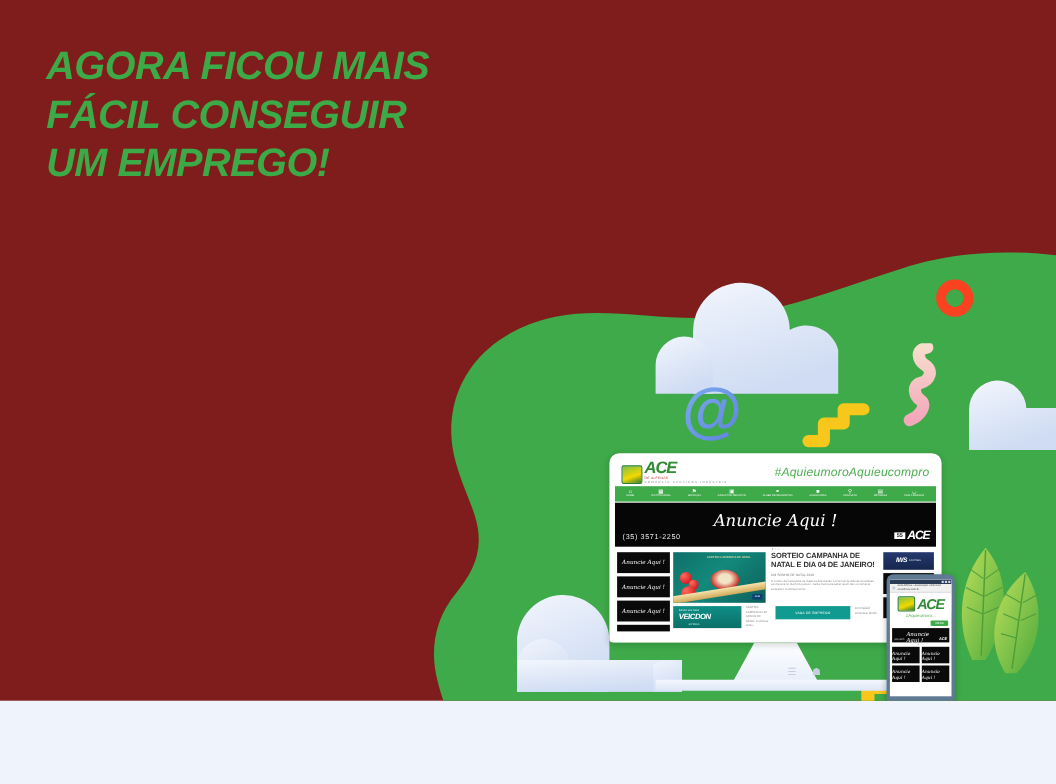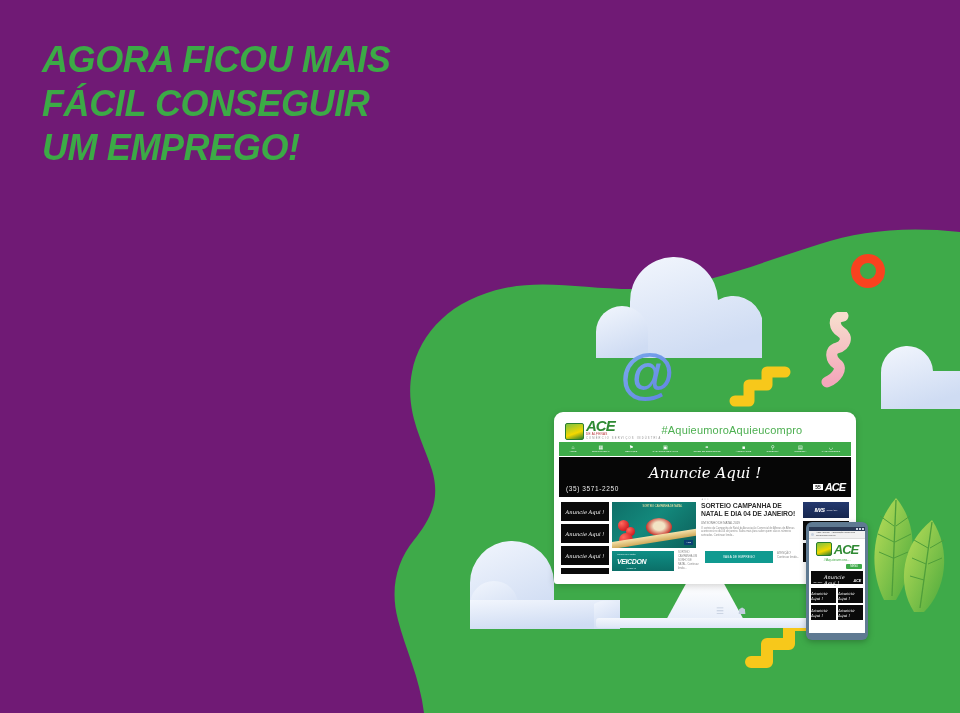--- a/index.html
+++ b/index.html
@@ -3,21 +3,21 @@
 <meta charset="utf-8">
 <title>ACE Promo Slide</title>
 <style>
   html,body{margin:0;padding:0;}
   body{
     width:960px;height:713px;overflow:hidden;
     font-family:"Liberation Sans",sans-serif;
     background:#eef3fc;
     position:relative;
   }
-  #stage{position:absolute;left:0;top:0;width:960px;height:713px;overflow:hidden;background:#701a75;}
+  #stage{position:absolute;left:0;top:0;width:960px;height:637px;overflow:hidden;background:#7f1d1d;}
 
   
   .blob-svg{position:absolute;left:0;top:0;width:960px;height:713px;}
 
   
   .headline{
     position:absolute;left:42px;top:38px;
     color:#3caa46;
     font-size:36px;line-height:1.22;
     font-weight:bold;
@@ -69,21 +69,21 @@
   }
   .mon-btns{position:absolute;left:716px;top:606px;width:60px;height:12px;display:flex;gap:14px;color:#c3cede;font-size:9px;}
 
   
   .site-top{display:flex;align-items:center;height:25px;background:#fff;padding:0 6px;box-sizing:border-box;}
   .ace-logo{display:flex;align-items:flex-end;gap:2px;}
   .ace-mark{width:17px;height:15px;background:linear-gradient(160deg,#7ec242 0%,#f5d800 60%,#2a7d2e 100%);border:1px solid #2a7d2e;border-radius:2px;}
   .ace-word{font-size:15px;font-weight:bold;font-style:italic;color:#2f8a33;letter-spacing:-1px;line-height:12px;}
   .ace-sub{font-size:3px;color:#b3262c;letter-spacing:.3px;}
   .ace-tag{font-size:2.6px;color:#8b8b8b;letter-spacing:1.2px;margin-top:1px;}
-  .hashtag{flex:1;text-align:left;font-size:11px;color:#4caf50;letter-spacing:.2px;}
+  .hashtag{flex:1;text-align:right;font-size:11px;color:#4caf50;letter-spacing:.2px;font-style:italic;}
 
   .navbar{display:flex;height:14px;background:#3eaa49;align-items:center;justify-content:space-around;padding:0 3px;}
   .nav-item{display:flex;flex-direction:column;align-items:center;color:#fff;line-height:1;}
   .nav-ic{font-size:5px;}
   .nav-lb{font-size:2.2px;letter-spacing:.1px;white-space:nowrap;}
 
   .banner{
     height:40px;background:#060606;position:relative;margin-top:1px;
   }
   .banner-script{

